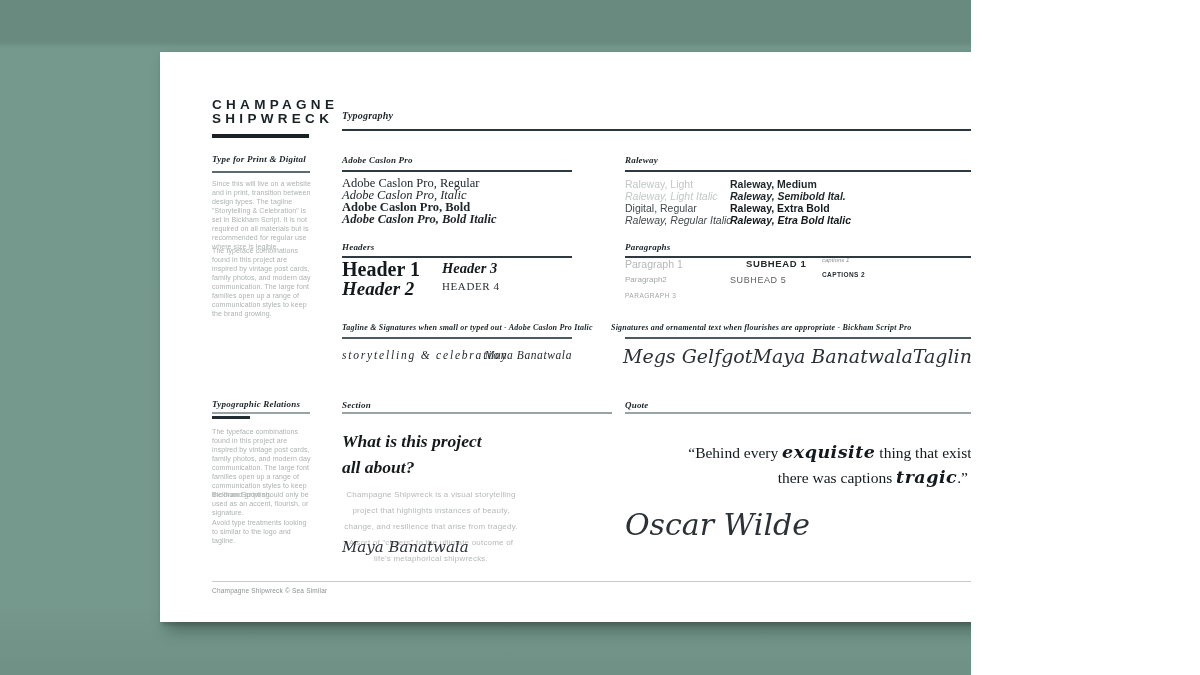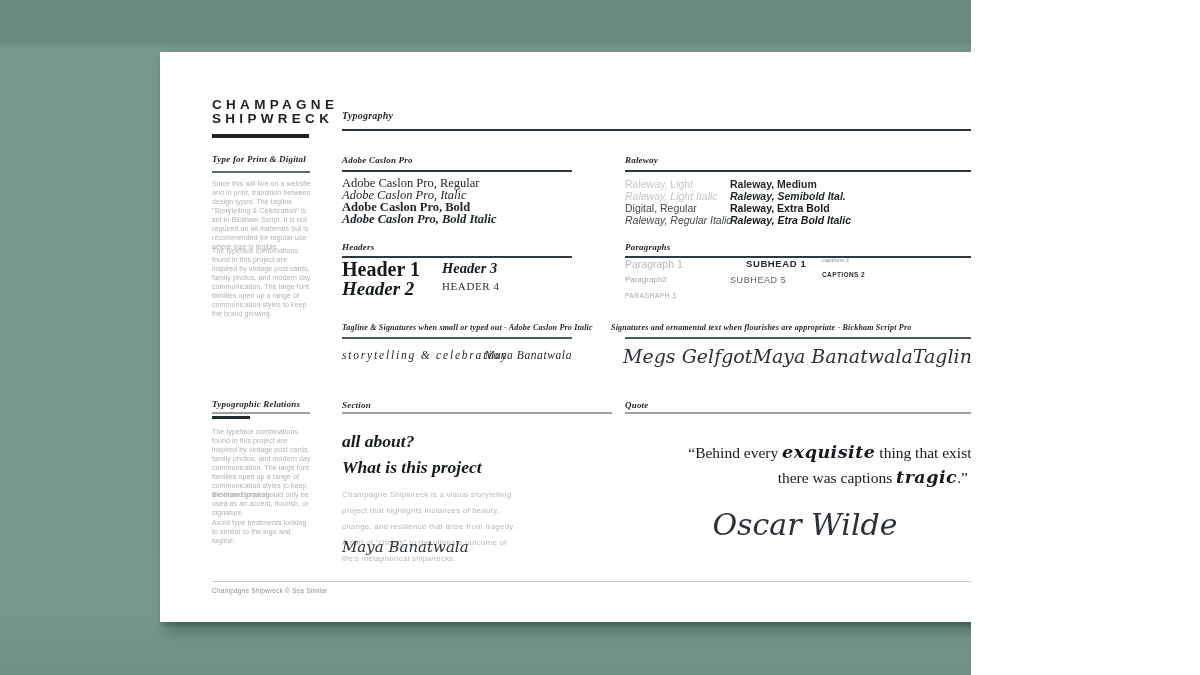--- a/index.html
+++ b/index.html
@@ -7,21 +7,21 @@
     position:relative;width:971px;height:675px;overflow:hidden;
     background:linear-gradient(180deg,#688a7f 0px,#688a7f 42px,#75998d 48px,#76998d 600px,#6e9085 675px);
     font-family:"Liberation Sans",sans-serif;
   }
   .page{
     position:absolute;left:160px;top:52px;width:881px;height:570px;background:#ffffff;
     box-shadow:7px 9px 14px rgba(20,40,35,.35), 2px 3px 4px rgba(20,40,35,.25);
   }
   .abs{position:absolute;}
   .serif{font-family:"Liberation Serif",serif;}
-  .sans{font-family:"Liberation Sans",sans-serif;}
+  .sans{font-family:"Liberation Sans",sans-serif;text-align:center;}
   .script{font-family:"DejaVu Serif",serif;font-style:italic;}
   .label-it{font-family:"Liberation Serif",serif;font-style:italic;font-weight:bold;font-size:9px;color:#1c2327;letter-spacing:.2px;white-space:nowrap;}
   .rule{position:absolute;height:1.5px;background:#2e3a40;}
   .rule-mid{position:absolute;height:1.5px;background:#5d6b70;}
   .rule-soft{position:absolute;height:1.5px;background:#9aa3a3;}
   .logo-line{font-family:"Liberation Sans",sans-serif;font-weight:bold;font-size:13.5px;line-height:14px;letter-spacing:4.3px;color:#1b2226;white-space:nowrap;}
   .gray-body{font-family:"Liberation Sans",sans-serif;color:#aeb2b2;font-size:7px;line-height:9px;letter-spacing:.1px;font-weight:300;}
   .caslon-line{font-family:"Liberation Serif",serif;font-size:12.5px;line-height:12px;color:#20272b;white-space:nowrap;}
   .sp-it{font-style:italic;}
   .sp-b{font-weight:bold;}
@@ -115,31 +115,31 @@
     <div class="abs label-it" style="left:52px;top:347px;">Typographic Relations</div>
     <div class="rule-soft" style="left:52px;top:360px;width:98px;"></div>
     <div class="abs" style="left:52px;top:364px;width:38px;height:3px;background:#232c31;"></div>
     <div class="abs gray-body" style="left:52px;top:375px;width:102px;">The typeface combinations found in this project are inspired by vintage post cards, family photos, and modern day communication. The large font families open up a range of communication styles to keep the brand growing.</div>
     <div class="abs gray-body" style="left:52px;top:438px;width:102px;">Bickham Script should only be used as an accent, flourish, or signature.</div>
     <div class="abs gray-body" style="left:52px;top:466px;width:102px;">Avoid type treatments looking to similar to the logo and tagline.</div>
 
     <div class="abs label-it" style="left:182px;top:348px;">Section</div>
     <div class="rule-soft" style="left:182px;top:360px;width:270px;"></div>
     <div class="abs serif" style="left:182px;top:376px;font-size:17.5px;font-weight:bold;font-style:italic;line-height:26px;color:#14191c;white-space:nowrap;">
+      <div>What is this project</div>
       <div>all about?</div>
-      <div>What is this project</div>
     </div>
     <div class="abs sans" style="left:182px;top:435px;width:178px;font-size:8px;line-height:16px;color:#b6baba;font-weight:300;letter-spacing:.2px;">Champagne Shipwreck is a  visual storytelling project that highlights instances of beauty, change, and resilience that arise from tragedy. A sort of "cheers" to the ultimate outcome of life's metaphorical shipwrecks.</div>
     <div class="abs script" style="left:182px;top:486px;font-size:15px;color:#2b3136;white-space:nowrap;">Maya Banatwala</div>
 
     <div class="abs label-it" style="left:465px;top:348px;">Quote</div>
     <div class="rule-soft" style="left:465px;top:360px;width:363px;"></div>
     <div class="abs" style="left:465px;top:388px;width:365px;text-align:right;">
       <div class="quote-line"><span>“Behind every </span><span class="quote-script">exquisite</span><span> thing that existed,</span></div>
       <div class="quote-line" style="padding-right:22px;"><span>there was captions </span><span class="quote-script">tragic</span><span>.”</span></div>
     </div>
-    <div class="abs script" style="left:465px;top:455px;width:360px;text-align:center;font-size:30px;color:#2b3136;white-space:nowrap;">Oscar Wilde</div>
+    <div class="abs script" style="left:465px;top:455px;width:360px;text-align:left;font-size:30px;color:#2b3136;white-space:nowrap;">Oscar Wilde</div>
 
     <div class="abs" style="left:52px;top:529px;width:776px;height:1px;background:#c8cbcb;"></div>
     <div class="abs sans" style="left:52px;top:535px;font-size:6.5px;color:#8b9092;letter-spacing:.2px;white-space:nowrap;">Champagne Shipwreck © Sea Similar</div>
 
   </div>
 </div>
 
 </body></html>

